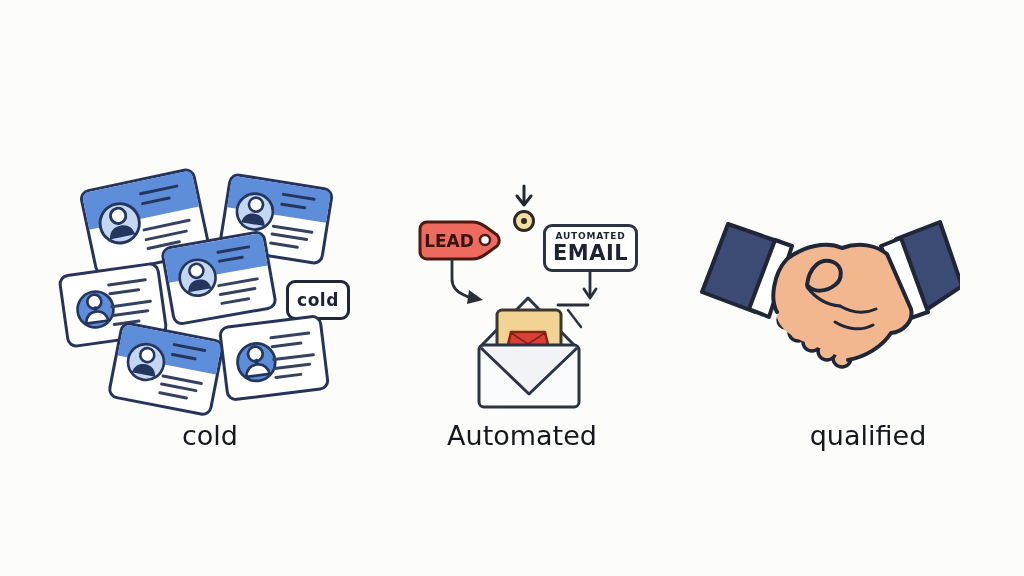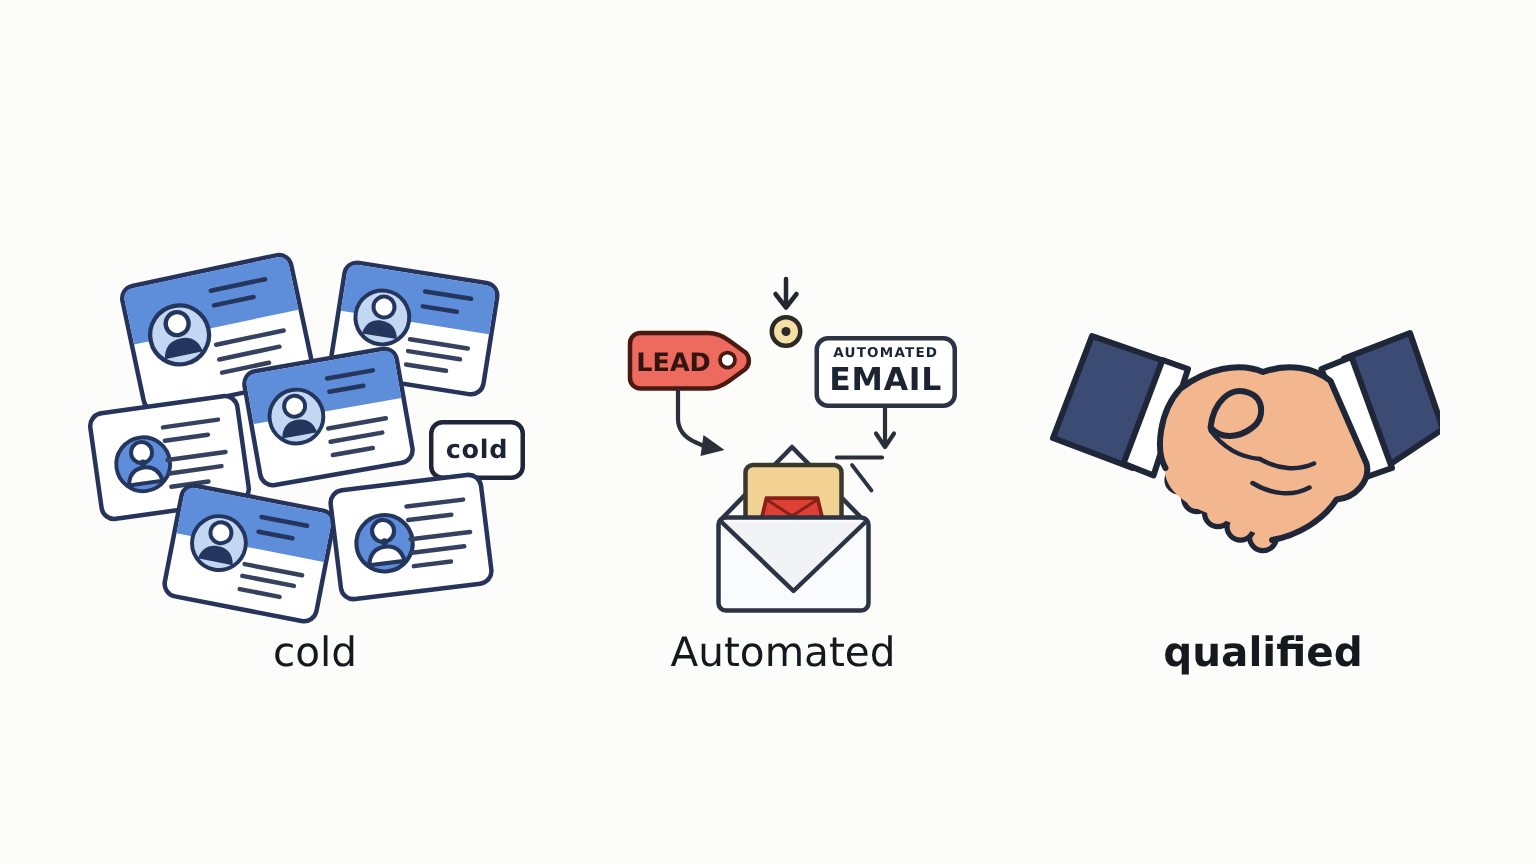--- a/index.html
+++ b/index.html
@@ -88,21 +88,21 @@
   
   .stage-label{
     position:absolute; top:420px;
     width:240px;
     text-align:center;
     font-size:27px;
     color:#15181d;
   }
   .lbl-cold{ left:90px; }
   .lbl-automated{ left:402px; }
-  .lbl-qualified{ left:722px;font-weight:bold; }
+  .lbl-qualified{ left:748px; }
 </style>
 </head>
 <body>
 
 <div id="stage">
 
   <div>
 
     <div class="card" style="left:86px; top:178px; width:118px; height:88px; transform:rotate(-12deg); z-index:1;">
       <div class="band"></div>

